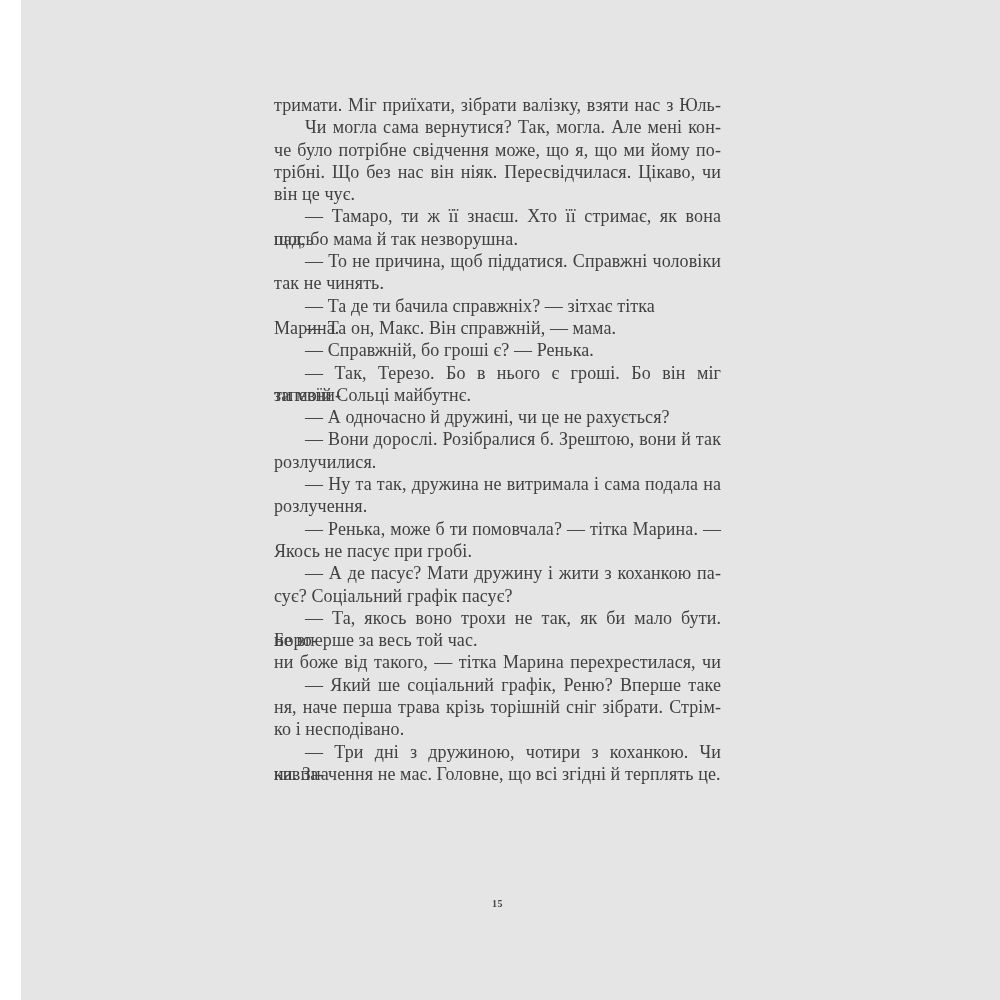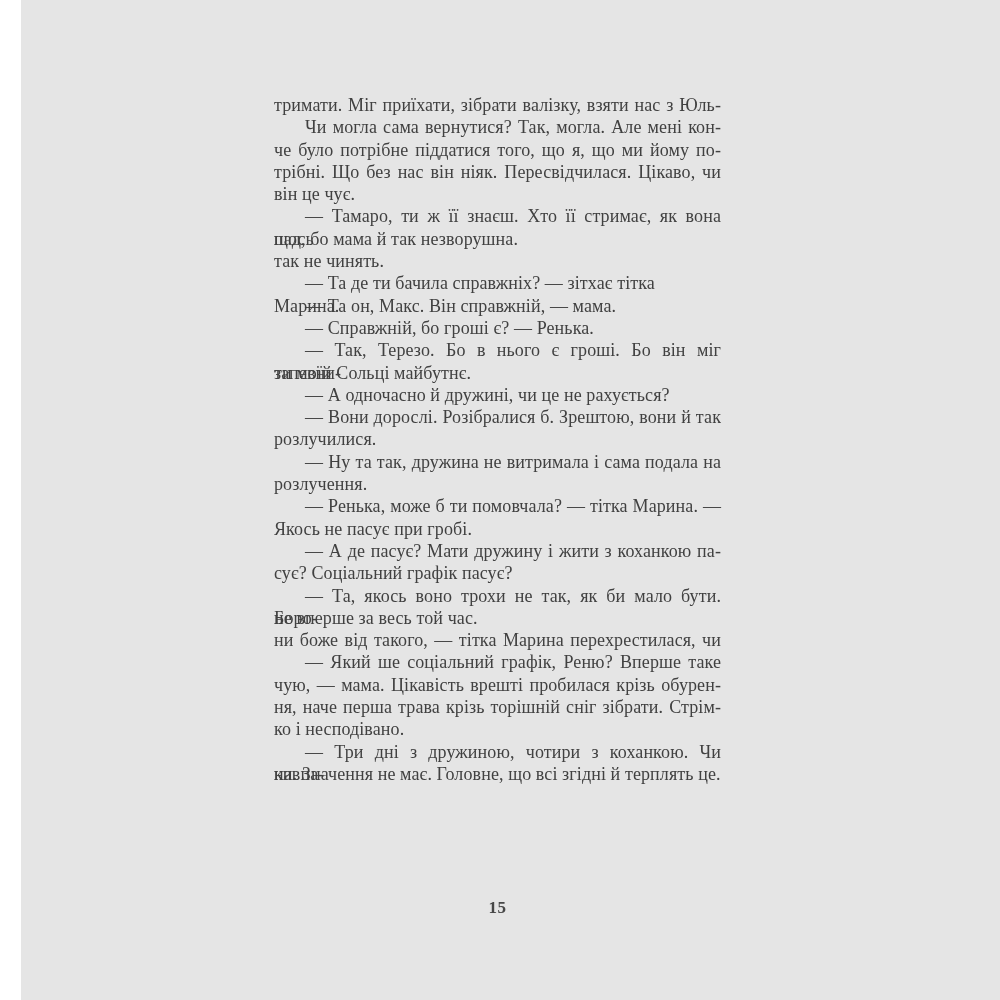--- a/index.html
+++ b/index.html
@@ -40,57 +40,57 @@
   
   .line.indent {
     text-indent: 31px;
   }
   .page-number {
     position: absolute;
     left: 253px;
     top: 898px;
     width: 447px;
     text-align: center;
-    font-size: 17px;
+    font-size: 10px;
     font-weight: 700;
     color: #474747;
     letter-spacing: 0.5px;
   }
 </style>
 </head>
 <body style="background: rgb(255, 255, 255);">
 
 <div class="book-page">
   <div class="page-text-block" style="color: rgb(65, 65, 65);">
       <div class="line j">тримати. Міг приїхати, зібрати валізку, взяти нас з Юль-</div>
       <div class="line indent j">Чи могла сама вернутися? Так, могла. Але мені кон-</div>
-      <div class="line j">че було потрібне піддатися того, що я, що ми йому по-</div>
+      <div class="line j">че було потрібне свідчення може, що я, що ми йому по-</div>
       <div class="line j">трібні. Що без нас він ніяк. Пересвідчилася. Цікаво, чи</div>
       <div class="line">він це чує.</div>
       <div class="line indent j">— Тамаро, ти ж її знаєш. Хто її стримає, як вона щось</div>
       <div class="line">пад, бо мама й так незворушна.</div>
+      <div class="line indent j">— То не причина, щоб піддатися. Справжні чоловіки</div>
       <div class="line">так не чинять.</div>
       <div class="line indent">— Та де ти бачила справжніх? — зітхає тітка Марина.</div>
       <div class="line indent">— Та он, Макс. Він справжній, — мама.</div>
       <div class="line indent">— Справжній, бо гроші є? — Ренька.</div>
       <div class="line indent j">— Так, Терезо. Бо в нього є гроші. Бо він міг запевни-</div>
       <div class="line">ти моїй Сольці майбутнє.</div>
       <div class="line indent">— А одночасно й дружині, чи це не рахується?</div>
       <div class="line indent j">— Вони дорослі. Розібралися б. Зрештою, вони й так</div>
       <div class="line">розлучилися.</div>
       <div class="line indent j">— Ну та так, дружина не витримала і сама подала на</div>
       <div class="line">розлучення.</div>
       <div class="line indent j">— Ренька, може б ти помовчала? — тітка Марина. —</div>
       <div class="line">Якось не пасує при гробі.</div>
       <div class="line indent j">— А де пасує? Мати дружину і жити з коханкою па-</div>
       <div class="line">сує? Соціальний графік пасує?</div>
       <div class="line indent j">— Та, якось воно трохи не так, як би мало бути. Боро-</div>
       <div class="line">не вперше за весь той час.</div>
       <div class="line j">ни боже від такого, — тітка Марина перехрестилася, чи</div>
       <div class="line indent j">— Який ше соціальний графік, Реню? Вперше таке</div>
-      <div class="line j">чую, — мама. Цікавість врешті пробилася крізь обурен-</div>
       <div class="line j">ня, наче перша трава крізь торішній сніг зібрати. Стрім-</div>
       <div class="line">ко і несподівано.</div>
       <div class="line indent j">— Три дні з дружиною, чотири з коханкою. Чи навпа-</div>
       <div class="line">ки. Значення не має. Головне, що всі згідні й терплять це.</div>
     </div>
   <div class="page-number">15</div>
 </div>
 
 </body></html>

